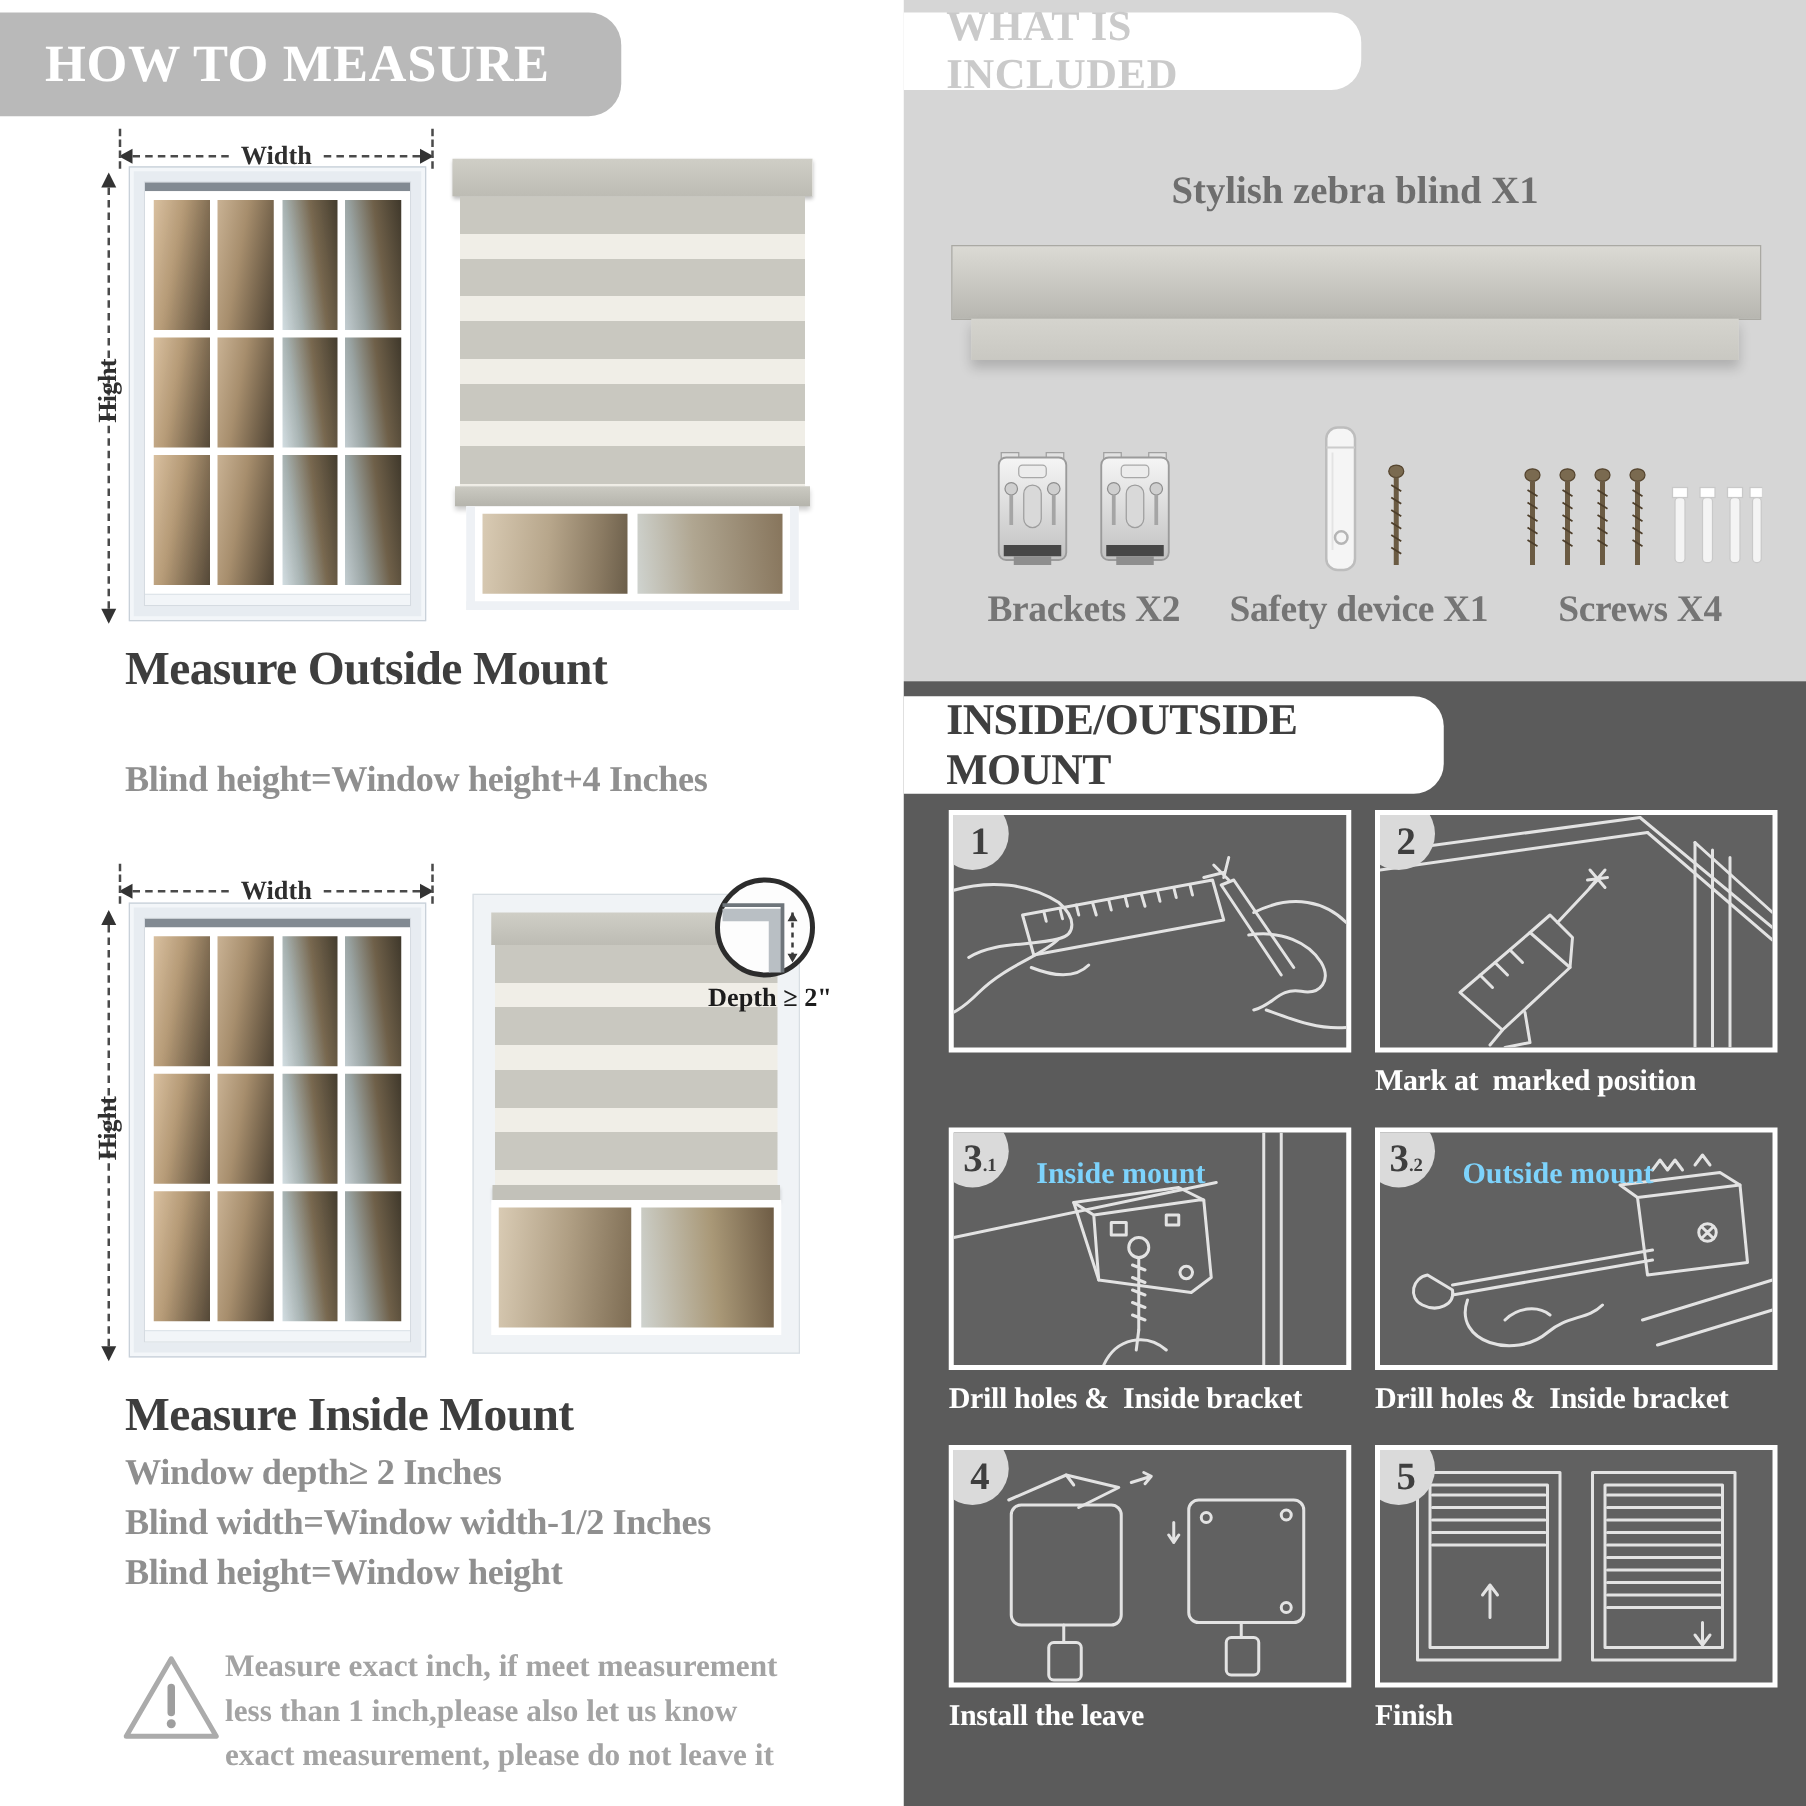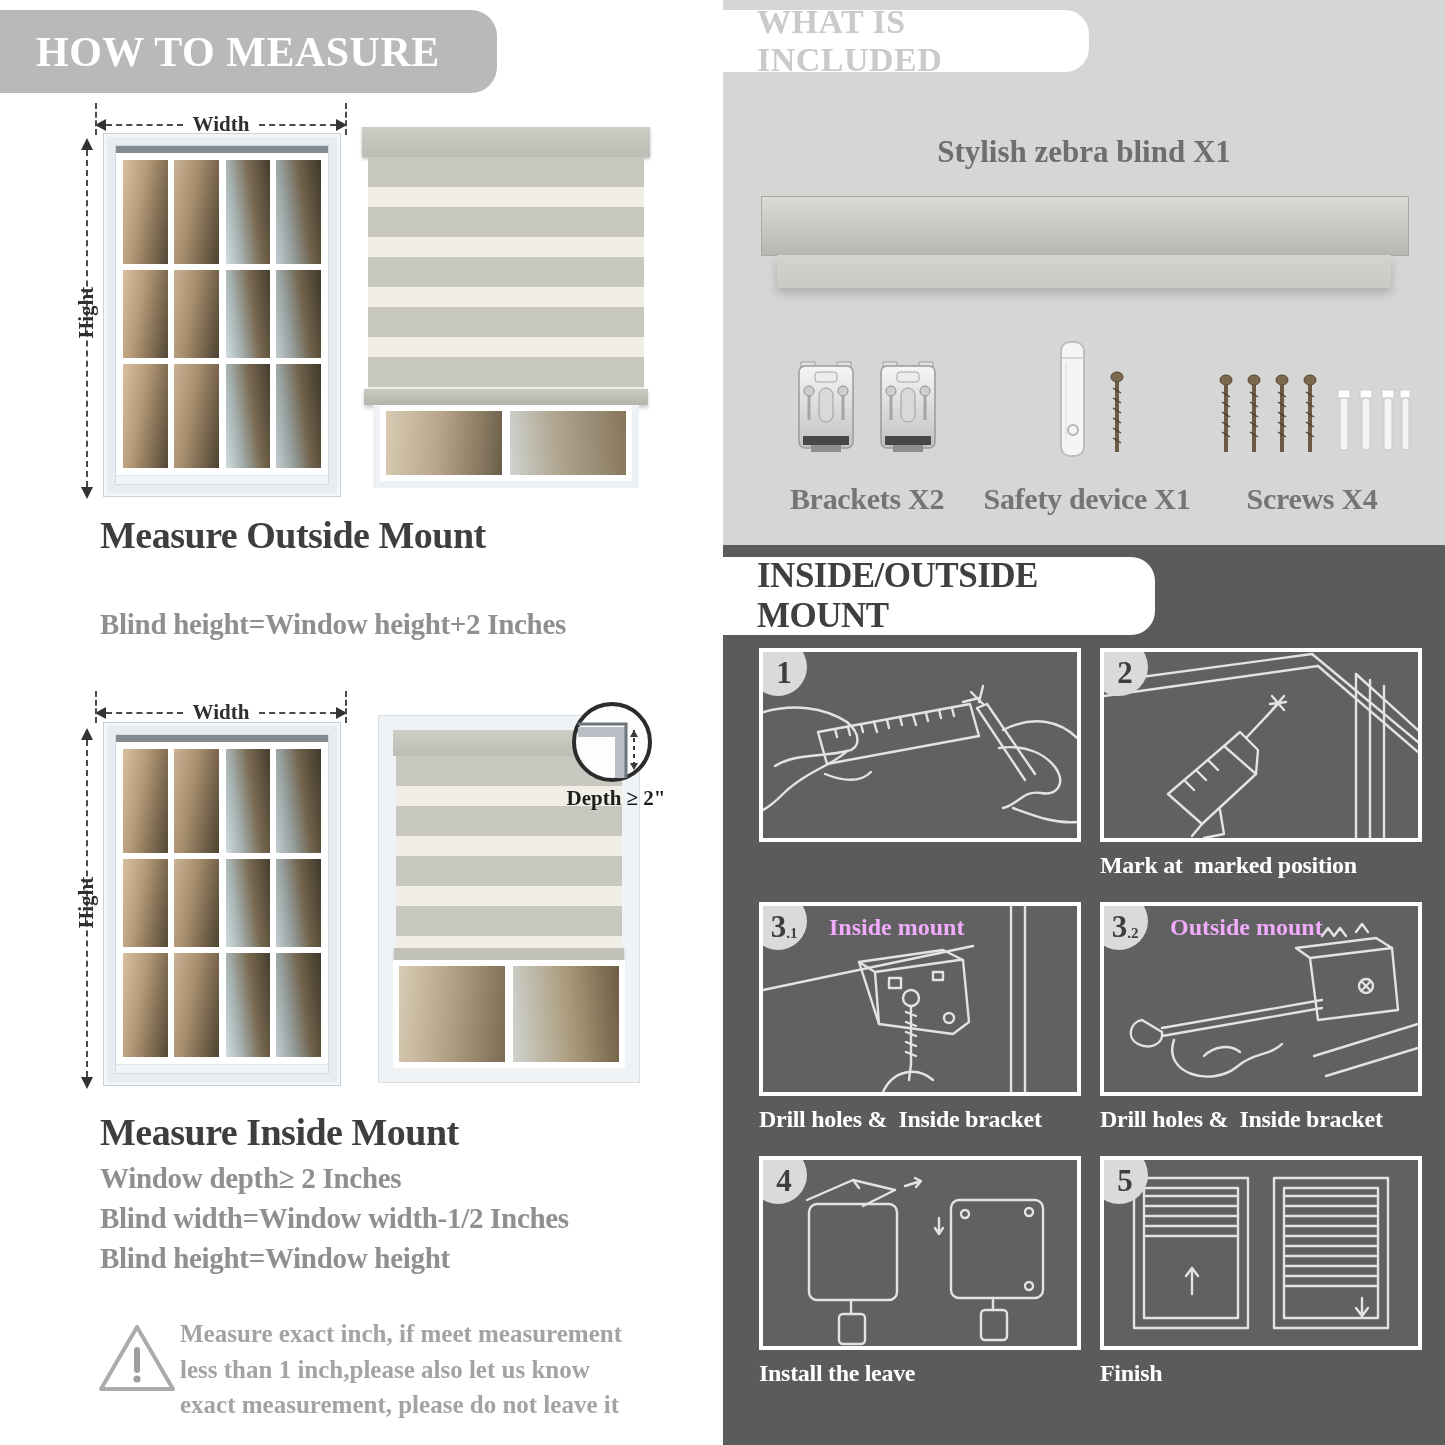--- a/index.html
+++ b/index.html
@@ -82,32 +82,32 @@
   .panel-light{left:723px;top:0;width:722px;height:545px;background:#d6d6d6;}
   .panel-dark{left:723px;top:545px;width:722px;height:900px;background:#5b5b5b;}
   .blind-label{top:134px;left:0;width:100%;text-align:center;font-size:31px;font-weight:bold;color:#6e6e6e;}
   .headrail-bar1{left:38px;top:196px;width:646px;height:58px;border:1px solid #aaa9a3;
       background:linear-gradient(180deg,#dbdad4 0%,#c6c5bf 60%,#b7b6b0 100%);}
   .headrail-bar2{left:54px;top:255px;width:614px;height:33px;
       background:linear-gradient(180deg,#d5d4ce 0%,#c9c8c2 100%);
       box-shadow:0 6px 9px rgba(0,0,0,.18);}
   .item{position:absolute;top:326px;display:flex;flex-direction:column;align-items:center;}
   .item-art{height:136px;display:flex;align-items:flex-end;justify-content:center;gap:16px;}
-  .item-label{margin-top:20px;font-size:30px;font-weight:bold;color:#757575;letter-spacing:-.3px;}
+  .item-label{margin-top:9px;font-size:30px;font-weight:bold;color:#757575;letter-spacing:-.3px;}
 
   
   .step{position:absolute;width:322px;display:flex;flex-direction:column;}
   .step .panel{box-sizing:border-box;width:322px;height:194px;border:4px solid #ffffff;
       background:#616161;position:relative;overflow:hidden;}
   .step .panel svg{display:block;width:100%;height:100%;}
   .badge{position:absolute;top:-14px;left:-14px;width:58px;height:58px;border-radius:50%;
       background:#dadada;color:#3f3f3f;font-weight:bold;font-size:31px;
       display:flex;align-items:center;justify-content:center;box-sizing:border-box;padding:12px 0 0 12px;}
   .badge .bsub{font-size:15px;margin-top:12px;}
-  .step-title{position:absolute;left:66px;top:8px;color:#f0abfc;font-weight:bold;font-size:24px;}
+  .step-title{position:absolute;left:66px;top:20px;color:#7dd3fc;font-weight:bold;font-size:24px;}
   .caption{margin-top:10px;color:#ffffff;font-weight:bold;font-size:24px;white-space:pre-wrap;letter-spacing:-.3px;}
 
   .lineart{stroke:#e3e3e3;stroke-width:2.4;fill:none;stroke-linecap:round;stroke-linejoin:round;}
 </style>
 </head>
 <body>
 
 <div id="page">
 
   <div class="abs banner banner-left">
@@ -153,21 +153,21 @@
     <div class="head"></div>
     <div class="body stripes"></div>
     <div class="rail"></div>
     <div class="peek">
       <div class="ppane"></div>
       <div class="ppane alt"></div>
     </div>
   </div>
 
   <div class="abs sec-title" style="left:100px;top:513px;">Measure Outside Mount</div>
-  <div class="abs sec-line" style="left:100px;top:608px;">Blind height=Window height+2 Inches</div>
+  <div class="abs sec-line" style="left:100px;top:608px;">Blind height=Window height+4 Inches</div>
 
   <div class="h-arrow" style="left:95px;top:700px;width:252px;">
     <span class="tri tri-l"></span>
     <span class="dash"></span>
     <span class="lbl">Width</span>
     <span class="dash"></span>
     <span class="tri tri-r"></span>
   </div>
   <div class="v-arrow" style="left:86px;top:730px;height:357px;"></div>
   <div class="v-label" style="left:41px;top:890px;">Hight</div>

